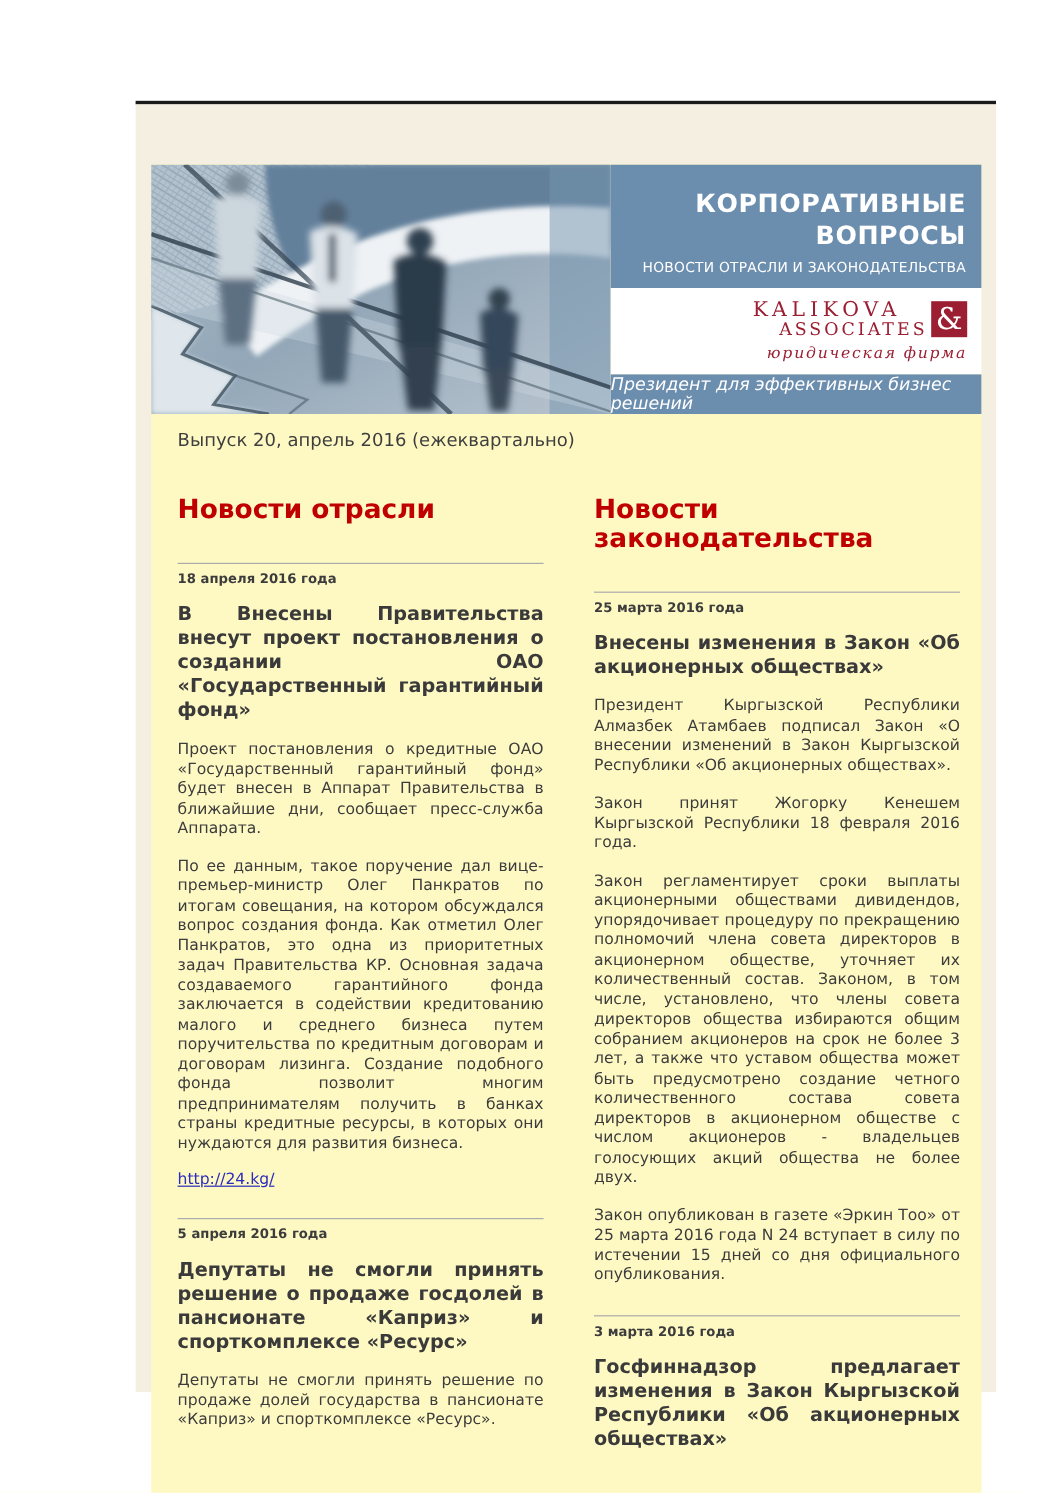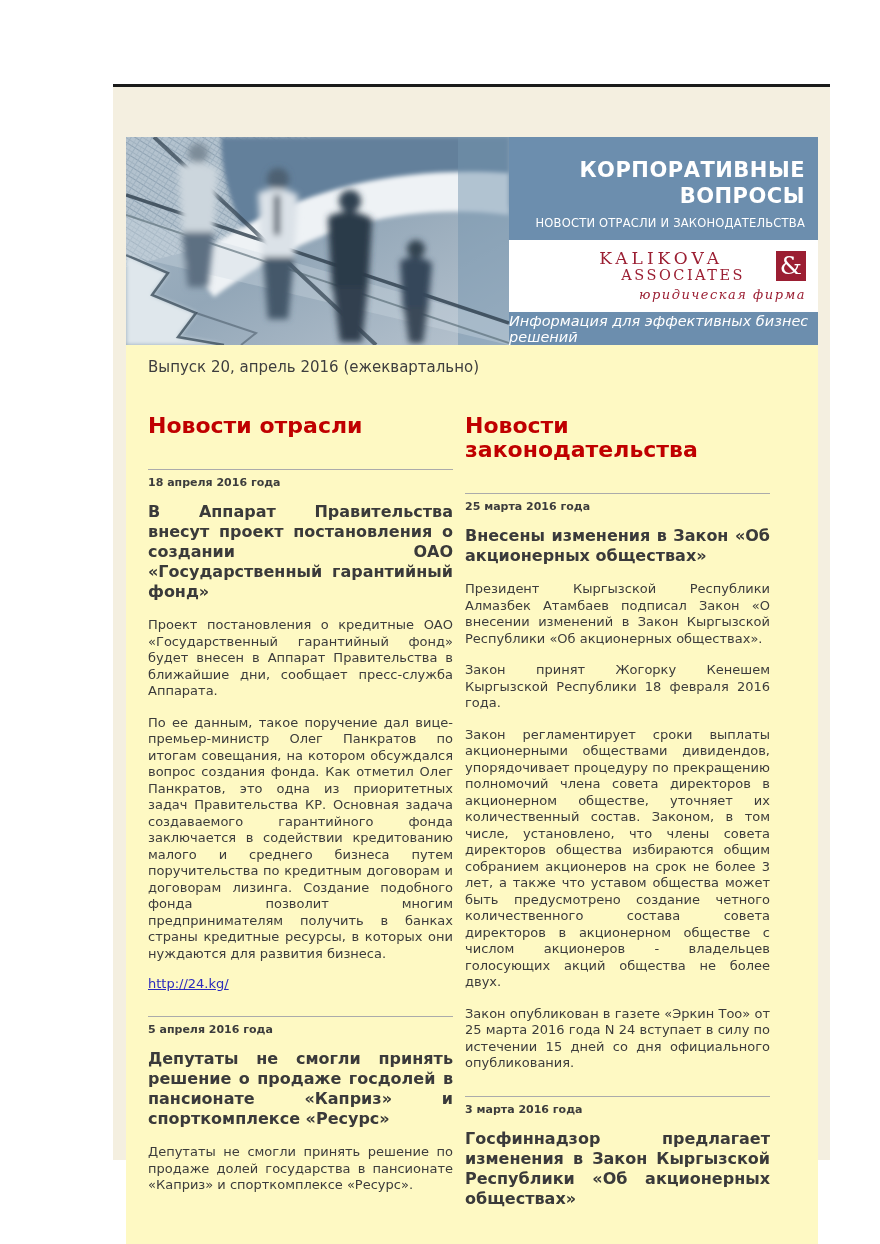--- a/index.html
+++ b/index.html
@@ -14,35 +14,35 @@
 
   
   .banner{display:flex;width:692px;height:208px;}
   .photo{width:383px;height:208px;overflow:hidden;flex:none;}
   .panel{width:309px;flex:none;display:flex;flex-direction:column;}
   .panel-top{height:103px;background:#6c8eae;text-align:right;padding:20px 13px 0 0;box-sizing:border-box;}
   .title-line{color:#ffffff;font-weight:bold;font-size:21px;line-height:26px;letter-spacing:0.5px;}
   .subtitle{color:#ffffff;font-size:11.5px;margin-top:7px;letter-spacing:0.2px;}
   .logo-band{height:72px;background:#ffffff;display:flex;justify-content:flex-end;align-items:center;padding-right:12px;box-sizing:border-box;}
   .logo{display:flex;flex-direction:column;align-items:flex-end;}
-  .logo-row{display:flex;align-items:center;gap:28px;}
+  .logo-row{display:flex;align-items:center;}
   .logo-names{display:flex;flex-direction:column;align-items:flex-start;color:#9b1e32;
     font-family:"DejaVu Serif","Liberation Serif",serif;line-height:1;}
   .logo-name1{font-size:17px;letter-spacing:4px;}
   .logo-name2{font-size:14.5px;letter-spacing:2.5px;margin-top:1px;margin-left:22px;}
   .amp-box{width:30px;height:30px;background:#9b1e32;color:#ffffff;margin-left:3px;
     font-family:"DejaVu Serif","Liberation Serif",serif;font-size:25px;line-height:30px;text-align:center;}
   .logo-tagline{color:#9b1e32;font-family:"DejaVu Serif","Liberation Serif",serif;
     font-style:italic;font-size:13px;letter-spacing:1.5px;margin-top:5px;}
   .strap{height:33px;background:#6c8eae;color:#ffffff;font-style:italic;font-size:14.5px;
     display:flex;align-items:center;justify-content:center;}
 
   
   .issue{margin:13px 22px 0 22px;font-size:15px;color:#3e3e3e;}
-  .cols{display:flex;margin-top:38px;padding:0 18px 0 22px;gap:12px;}
+  .cols{display:flex;justify-content:space-between;margin-top:38px;padding:0 18px 0 22px;gap:12px;}
   .col{width:305px;flex:none;}
   h1.section{margin:0;font-size:22px;line-height:24px;font-weight:bold;color:#c00000;}
   article{display:block;}
   .sep{border:none;border-top:1px solid #ababab;margin:24px 0 0 0;height:0;}
   article.first .sep{margin-top:31px;}
   .date{margin-top:6px;font-size:11px;font-weight:bold;color:#3c3c3c;line-height:14px;}
   h2.headline{margin:12px 0 0 0;font-size:16px;line-height:20px;font-weight:bold;color:#3a3a3a;text-align:justify;}
   p.body-par{margin:15px 0 0 0;font-size:13px;line-height:16.5px;color:#3c3c3c;text-align:justify;}
   a.news-link{display:inline-block;margin-top:14px;font-size:13px;color:#2b2bbd;text-decoration:underline;cursor:pointer;}
 </style>
@@ -122,35 +122,35 @@
             <div class="logo-row">
               <div class="logo-names">
                 <span class="logo-name1">KALIKOVA</span>
                 <span class="logo-name2">ASSOCIATES</span>
               </div>
               <div class="amp-box">&amp;</div>
             </div>
             <div class="logo-tagline">юридическая фирма</div>
           </div>
         </div>
-        <div class="strap">Информация для эффективных бизнес решений</div>
+        <div class="strap">Президент для эффективных бизнес решений</div>
       </div>
     </div>
 
     <div class="issue">Выпуск 20, апрель 2016 (ежеквартально)</div>
 
     <div class="cols">
 
       <div class="col">
         <h1 class="section">Новости отрасли</h1>
 
         <article class="first">
           <hr class="sep">
           <div class="date">18 апреля 2016 года</div>
-          <h2 class="headline">В Аппарат Правительства внесут проект постановления о создании ОАО «Государственный гарантийный фонд»</h2>
+          <h2 class="headline">В Внесены Правительства внесут проект постановления о создании ОАО «Государственный гарантийный фонд»</h2>
           <p class="body-par">Проект постановления о кредитные ОАО «Государственный гарантийный фонд» будет внесен в Аппарат Правительства в ближайшие дни, сообщает пресс-служба Аппарата.</p>
           <p class="body-par">По ее данным, такое поручение дал вице-премьер-министр Олег Панкратов по итогам совещания, на котором обсуждался вопрос создания фонда. Как отметил Олег Панкратов, это одна из приоритетных задач Правительства КР. Основная задача создаваемого гарантийного фонда заключается в содействии кредитованию малого и среднего бизнеса путем поручительства по кредитным договорам и договорам лизинга. Создание подобного фонда позволит многим предпринимателям получить в банках страны кредитные ресурсы, в которых они нуждаются для развития бизнеса.</p>
           <a class="news-link">http://24.kg/</a>
         </article>
 
         <article>
           <hr class="sep">
           <div class="date">5 апреля 2016 года</div>
           <h2 class="headline">Депутаты не смогли принять решение о продаже госдолей в пансионате «Каприз» и спорткомплексе «Ресурс»</h2>
           <p class="body-par">Депутаты не смогли принять решение по продаже долей государства в пансионате «Каприз» и спорткомплексе «Ресурс».</p>

